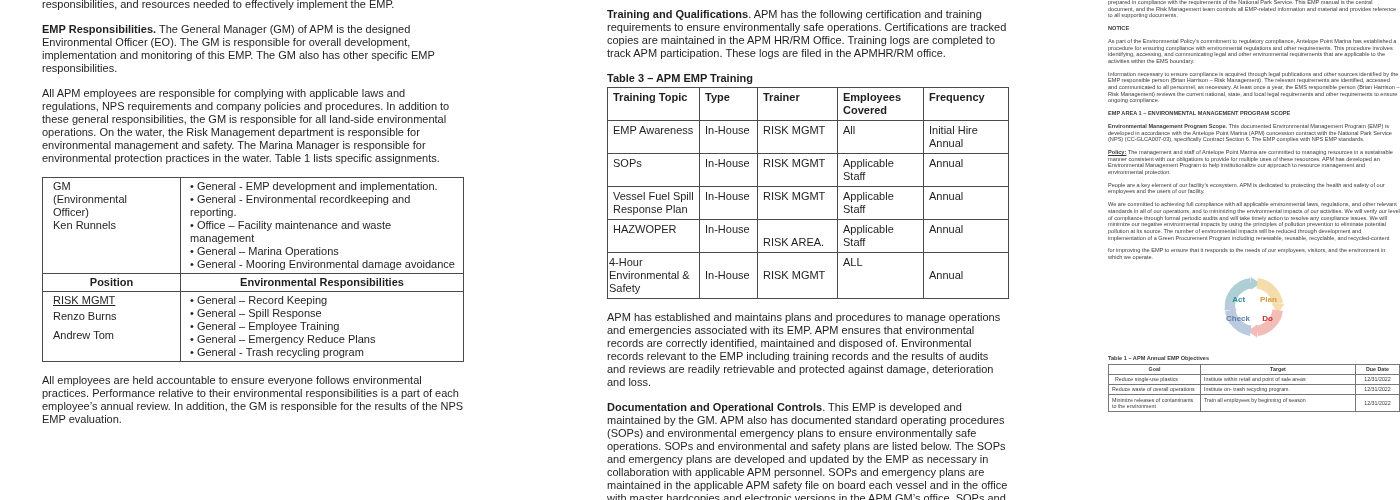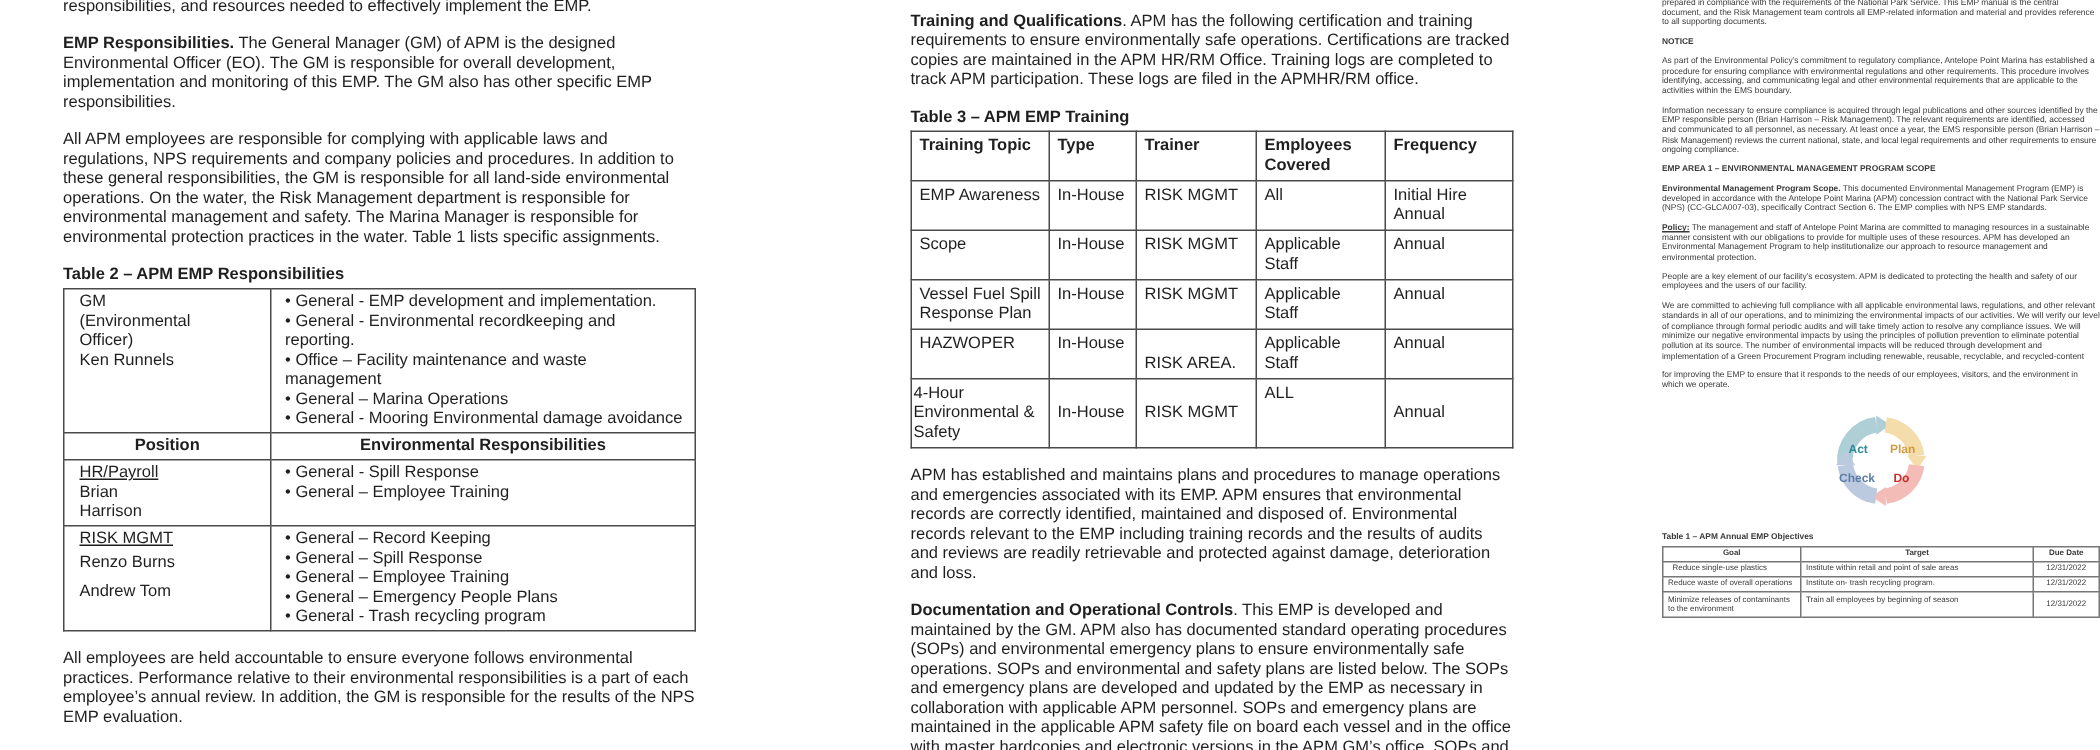--- a/index.html
+++ b/index.html
@@ -56,21 +56,20 @@
 </head>
 <body>
 
 <div class="page" id="page-left">
   <div class="intro-line">responsibilities, and resources needed to effectively implement the EMP.</div>
 
   <p class="para"><span class="lead">EMP Responsibilities.</span><span> The General Manager (GM) of APM is the designed Environmental Officer (EO). The GM is responsible for overall development, implementation and monitoring of this EMP. The GM also has other specific EMP responsibilities.</span></p>
 
   <p class="para">All APM employees are responsible for complying with applicable laws and regulations, NPS requirements and company policies and procedures. In addition to these general responsibilities, the GM is responsible for all land-side environmental operations. On the water, the Risk Management department is responsible for environmental management and safety. The Marina Manager is responsible for environmental protection practices in the water. Table 1 lists specific assignments.</p>
 
-  <div class="tbl-title">Table 2 – APM EMP Responsibilities</div>
   <table class="t2">
     <colgroup>
         <col style="width:122px">
         <col>
       </colgroup>
     <tbody>
         <tr>
       <td class="pos"><span>GM</span><div class="pre">(Environmental
 Officer)
 Ken Runnels</div></td>
@@ -82,38 +81,28 @@
           <li>General – Marina Operations</li>
           <li>General - Mooring Environmental damage avoidance</li>
         </ul>
       </td>
     </tr>
     <tr>
       <th>Position</th>
       <th>Environmental Responsibilities</th>
     </tr>
     <tr>
-      <td class="pos"><span class="u">HR/Payroll</span><div class="pre">Brian
-Harrison</div></td>
-      <td>
-        <ul>
-          <li>General - Spill Response</li>
-          <li>General – Employee Training</li>
-        </ul>
-      </td>
-    </tr>
-    <tr>
       <td class="pos"><span class="u">RISK MGMT</span><div class="pre" style="line-height:19px">Renzo Burns
 Andrew Tom</div></td>
       <td>
         <ul>
           <li>General – Record Keeping</li>
           <li>General – Spill Response</li>
           <li>General – Employee Training</li>
-          <li>General – Emergency People Plans</li>
+          <li>General – Emergency Reduce Plans</li>
           <li>General - Trash recycling program</li>
         </ul>
       </td>
     </tr>
   </tbody>
     </table>
 
   <p class="para">All employees are held accountable to ensure everyone follows environmental practices. Performance relative to their environmental responsibilities is a part of each employee’s annual review. In addition, the GM is responsible for the results of the NPS EMP evaluation.</p>
 </div>
 
@@ -139,21 +128,21 @@
     </tr>
     <tr>
       <td class="pre">EMP Awareness</td>
       <td>In-House</td>
       <td>RISK MGMT</td>
       <td>All</td>
       <td class="pre">Initial Hire
 Annual</td>
     </tr>
     <tr>
-      <td class="pre">Scope</td>
+      <td class="pre">SOPs</td>
       <td>In-House</td>
       <td>RISK MGMT</td>
       <td>Applicable Staff</td>
       <td class="pre">Annual</td>
     </tr>
     <tr>
       <td class="pre">Vessel Fuel Spill
 Response Plan</td>
       <td>In-House</td>
       <td>RISK MGMT</td>

